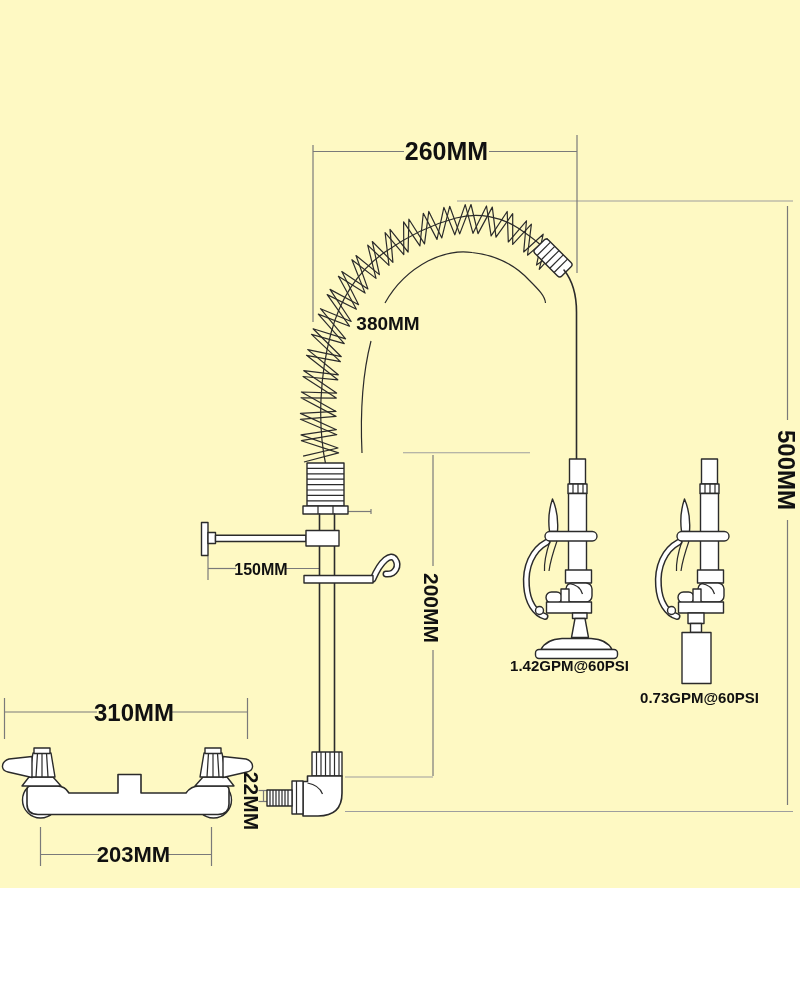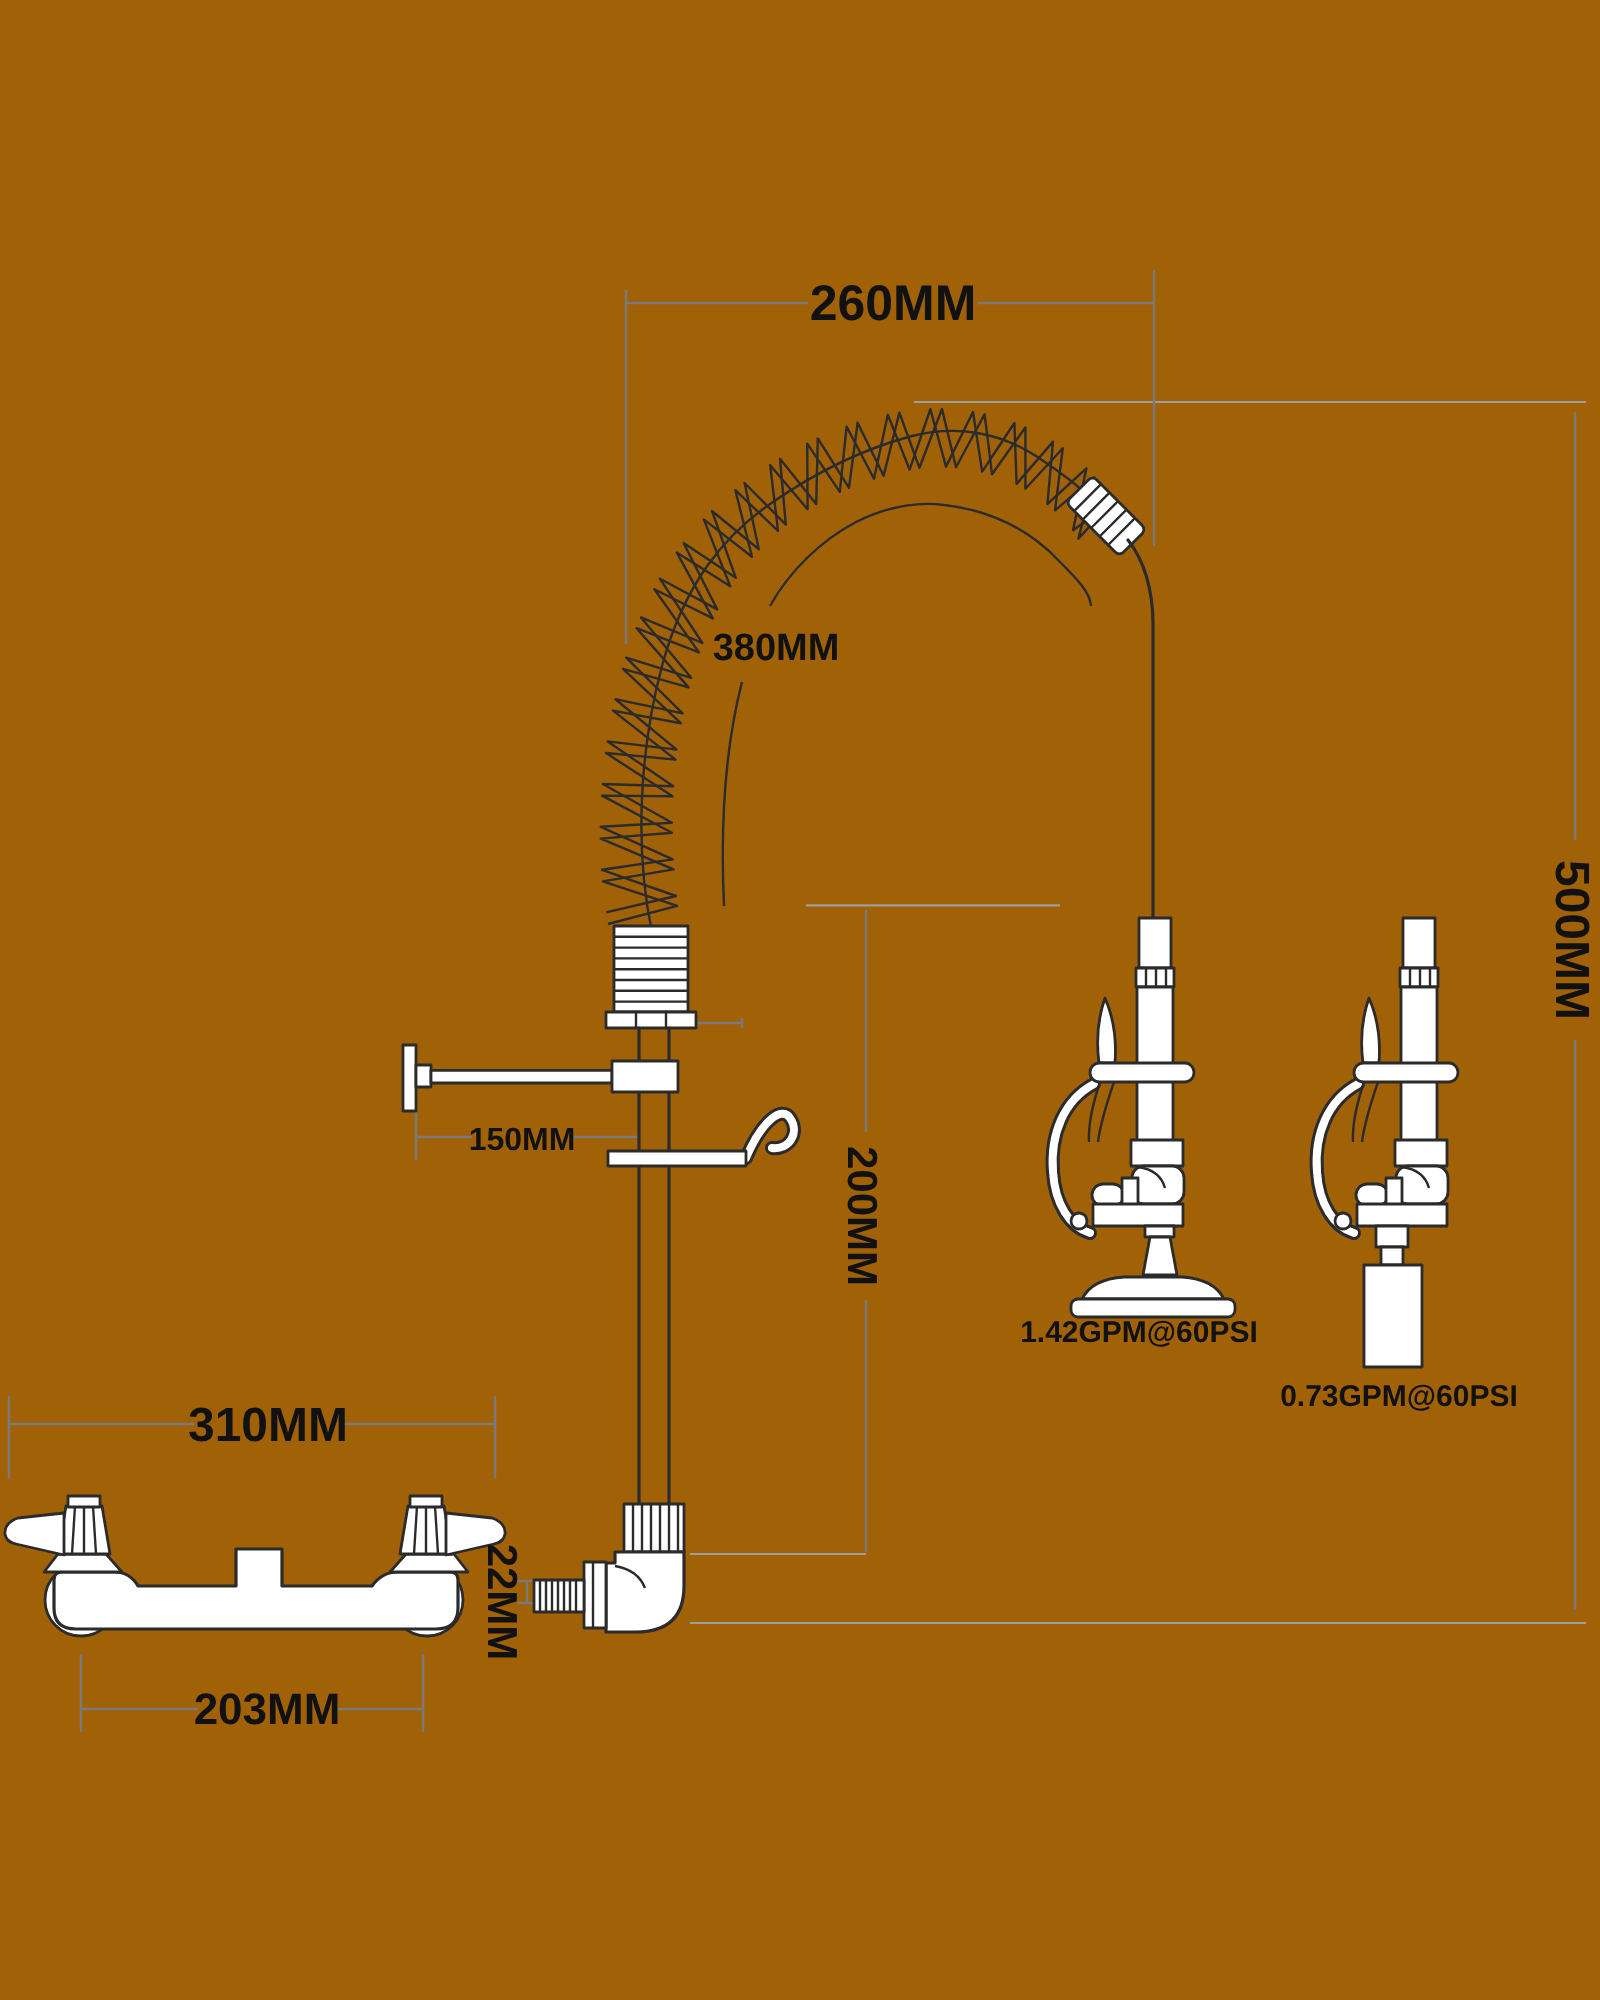--- a/index.html
+++ b/index.html
@@ -1,16 +1,16 @@
 <!DOCTYPE html>
 <html><head>
 <meta charset="utf-8">
 <style>
   html,body{margin:0;padding:0;background:#ffffff;}
-  .stage{width:800px;height:1000px;position:relative;background:#a16207;overflow:hidden;}
+  .stage{width:800px;height:888px;position:relative;background:#fef9c3;overflow:hidden;}
   svg{display:block;}
   .ln{fill:none;stroke:#2b2b2b;stroke-width:1.6;stroke-linejoin:round;stroke-linecap:round;}
   .lnthin{fill:none;stroke:#2b2b2b;stroke-width:1.2;stroke-linejoin:round;}
   .lnf{fill:#ffffff;stroke:#2b2b2b;stroke-width:1.6;stroke-linejoin:round;}
   .lnf2{fill:#ffffff;stroke:#2b2b2b;stroke-width:1.4;stroke-linejoin:round;}
   .tube{fill:none;stroke:#2b2b2b;stroke-width:7;stroke-linecap:round;}
   .tubein{fill:none;stroke:#ffffff;stroke-width:4;stroke-linecap:round;}
   .dim{fill:none;stroke:#7a7a7a;stroke-width:1.2;}
   .ref{fill:none;stroke:#9e9e9e;stroke-width:1.1;}
   .guide{fill:none;stroke:none;}

